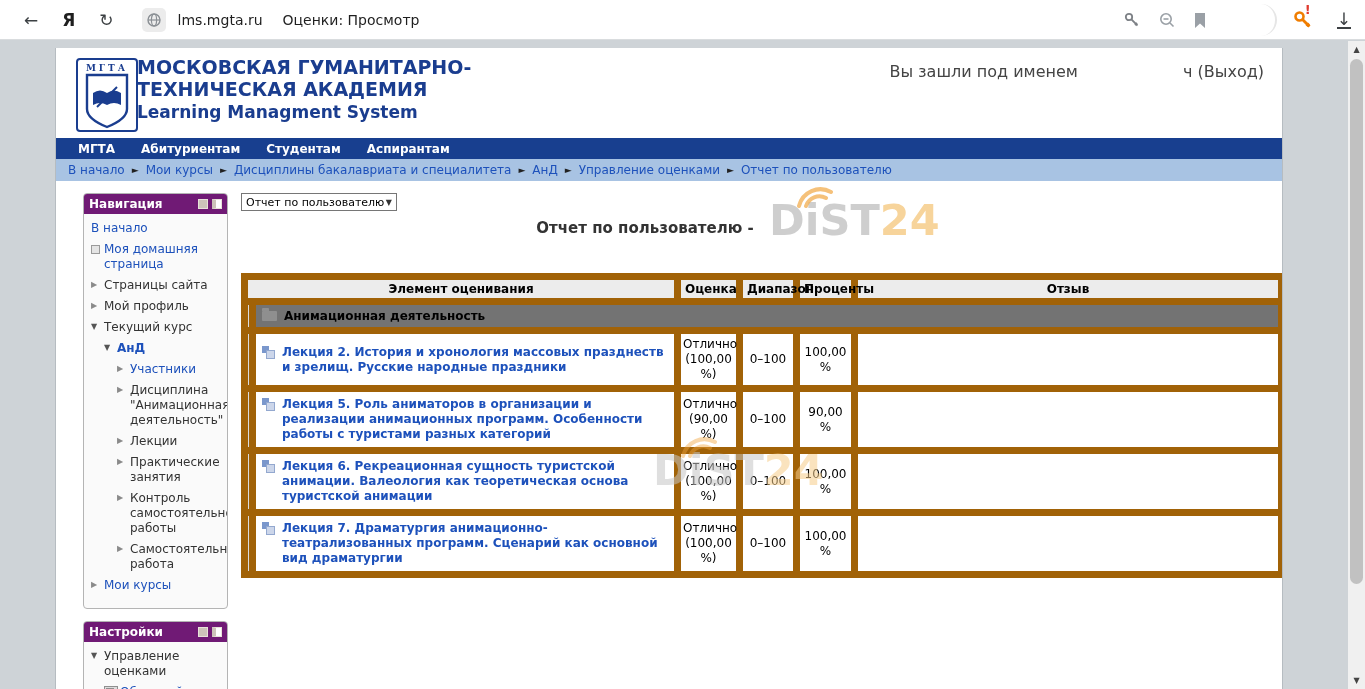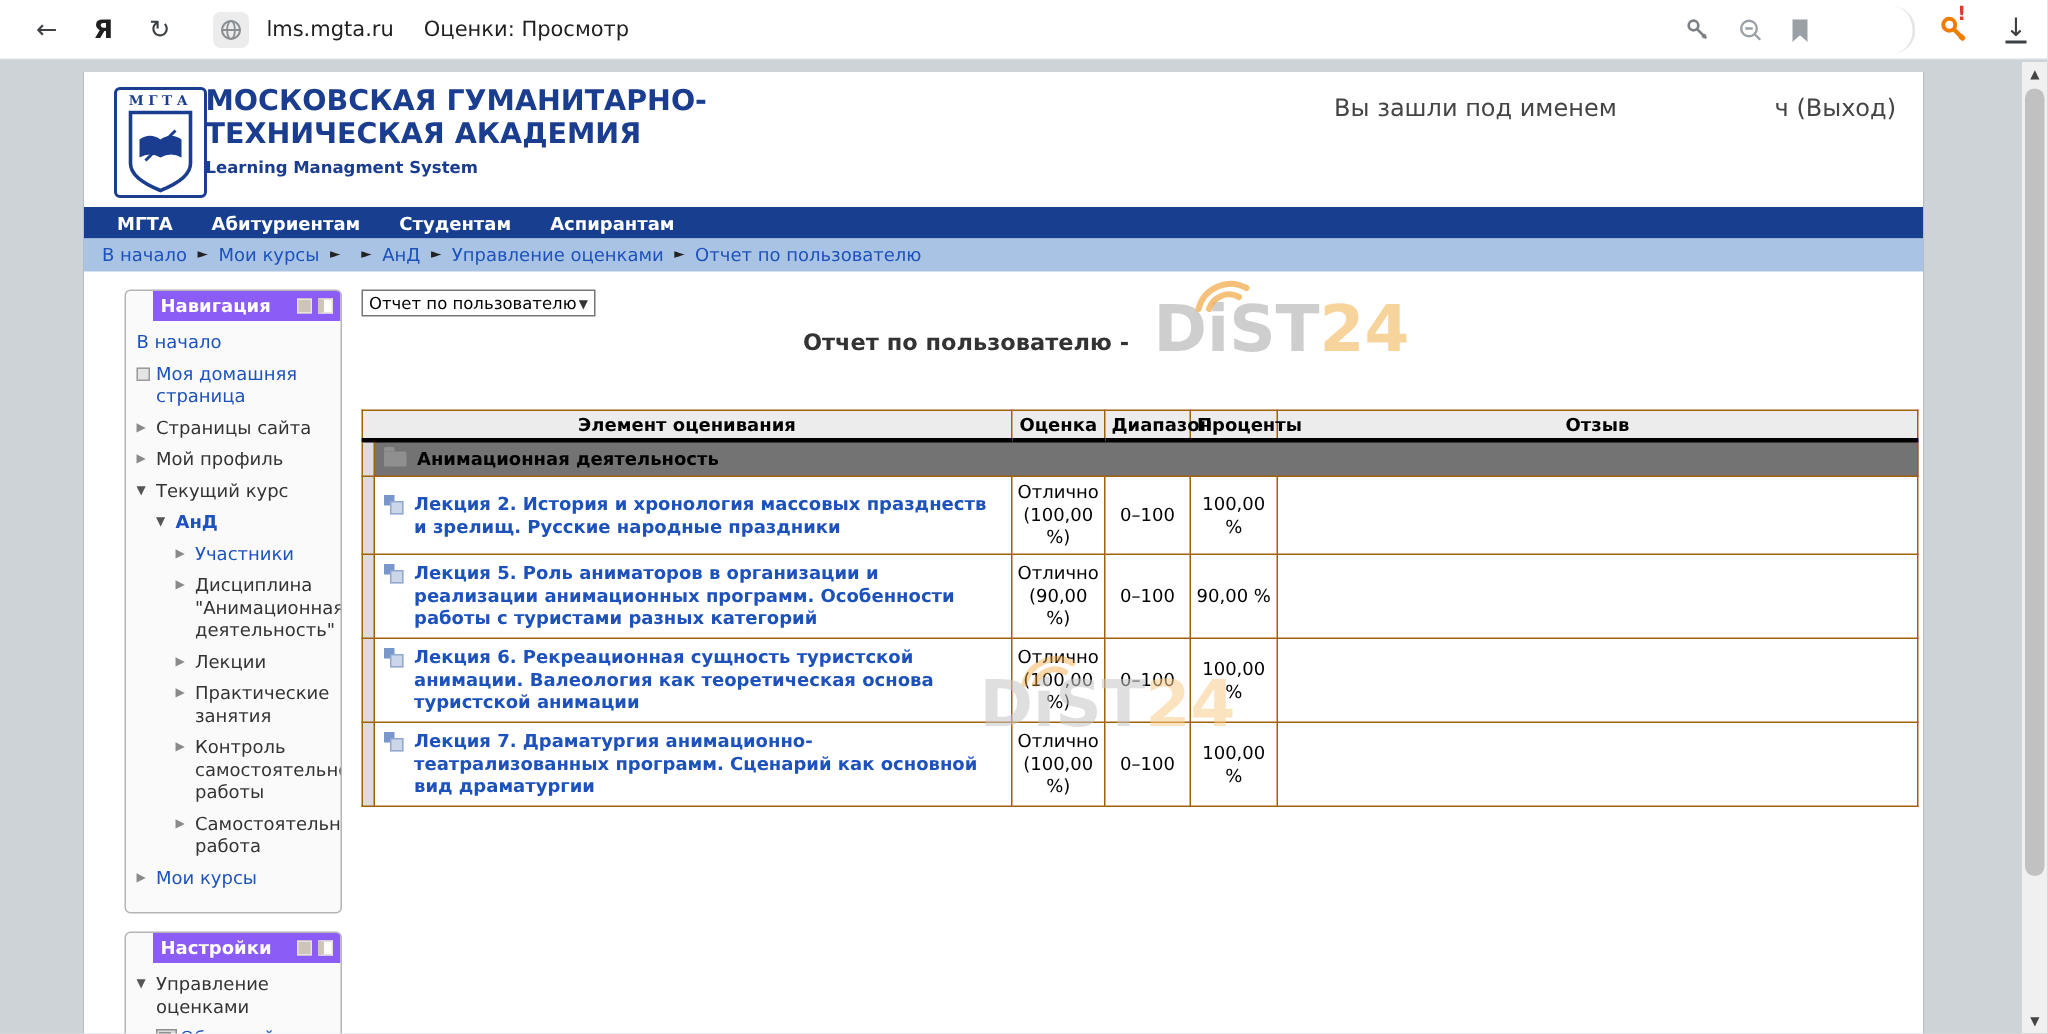--- a/index.html
+++ b/index.html
@@ -28,39 +28,39 @@
     border-left:1px solid #b6bcc1;border-right:1px solid #b6bcc1;overflow:hidden;}
 
   
   .site-header{position:relative;height:90px;background:#fff;}
   .logo-box{position:absolute;left:20px;top:10px;width:62px;height:74px;border:2px solid #1a3d8f;
     border-radius:4px;background:#fff;display:flex;flex-direction:column;align-items:center;padding-top:3px;}
   .logo-abbr{font-family:"DejaVu Serif","Liberation Serif",serif;font-size:9px;font-weight:bold;
     letter-spacing:3px;color:#1a3d8f;}
   .site-titles{position:absolute;left:81px;top:8px;}
   .site-title-ru{font-size:19px;font-weight:bold;color:#1a3d8f;line-height:22px;}
-  .site-title-en{font-size:11px;font-weight:bold;color:#1a3d8f;line-height:24px;}
+  .site-title-en{font-size:17px;font-weight:bold;color:#1a3d8f;line-height:24px;}
   .login-info{position:absolute;right:18px;top:14px;font-size:16px;color:#444;}
   .login-blank{display:inline-block;width:95px;}
 
   
   .topnav{height:21px;background:#183f8f;display:flex;align-items:center;padding-left:22px;}
   .tn-item{color:#fff;font-size:12px;font-weight:bold;margin-right:26px;cursor:default;}
 
   
   .breadcrumb{height:22px;background:#a8c3e3;display:flex;align-items:center;padding-left:12px;font-size:12px;}
   .bc-link{color:#1d51bb;text-decoration:none;cursor:pointer;}
   .bc-sep{font-size:9px;color:#222;margin:0 7px;}
 
   
   .content{display:flex;padding:12px 0 0 27px;}
   .sidebar{width:145px;flex:0 0 145px;}
   .block{border:1px solid #b4b4b4;border-radius:4px;background:#fafafa;margin-bottom:12px;overflow:hidden;}
-  .block-header{background:#8b5cf6;color:#fff;font-size:12px;font-weight:bold;padding:3px 5px;
-    display:flex;align-items:center;justify-content:space-between;margin-left:18px;}
+  .block-header{background:#701a75;color:#fff;font-size:12px;font-weight:bold;padding:3px 5px;
+    display:flex;align-items:center;justify-content:space-between;}
   .bh-icons{display:flex;gap:4px;}
   .bh-min{width:10px;height:10px;background:#cdc4ba;border:1px solid #e8e2da;}
   .bh-dock{width:10px;height:10px;background:#fff;border:1px solid #e8e2da;border-left:4px solid #cdc4ba;}
   .block-body{padding:7px 4px 9px 7px;font-size:12px;color:#333;}
   .sb-item{display:flex;align-items:flex-start;margin-bottom:6px;line-height:15px;}
   .sb-icon{flex:0 0 13px;width:13px;text-align:left;}
   .sb-icon.collapsed{font-size:8px;color:#8a8a8a;line-height:14px;}
   .sb-icon.expanded{font-size:8px;color:#555;line-height:14px;}
   .sb-icon.none{flex:0 0 0;width:0;}
   .sb-icon.square{position:relative;}
@@ -86,21 +86,21 @@
   .watermark{position:absolute;pointer-events:none;white-space:nowrap;}
   .wm1{left:528px;top:2px;opacity:.85;}
   .wm2{left:412px;top:252px;opacity:.55;}
   .wm-text{font-size:43px;font-weight:bold;letter-spacing:0;}
   .wm-gray{color:#c6c6c6;}
   .wm-orange{color:#f6cd8a;}
   .wm-arcs{position:absolute;left:26px;top:-13px;}
 
   
   table.grades{border-collapse:collapse;table-layout:fixed;width:1037px;font-size:12px;color:#000;}
-  table.grades th,table.grades td{border:1px solid #a16207;vertical-align:middle;}
+  table.grades th,table.grades td{border:7px solid #a16207;vertical-align:middle;}
   table.grades thead th{background:#ececec;font-weight:bold;text-align:center;padding:2px 4px;
     border-bottom:3px solid #000;}
   td.indent{background:#dcdcdc;padding:0;}
   tr.cat-row td.cat-cell{background:#737373;padding:4px 6px;font-weight:bold;}
   .cat-inner{display:flex;align-items:center;gap:7px;}
   .folder-icon{width:15px;height:10px;background:#8f8f8f;position:relative;border-radius:1px;flex:0 0 15px;}
   .folder-icon::before{content:"";position:absolute;left:0;top:-3px;width:7px;height:3px;
     background:#8f8f8f;border-radius:1px 1px 0 0;}
   td.name-cell{padding:5px 6px;}
   .name-inner{display:flex;align-items:flex-start;gap:7px;line-height:15px;}
@@ -201,20 +201,21 @@
         <span class="tn-item">Абитуриентам</span>
         <span class="tn-item">Студентам</span>
         <span class="tn-item">Аспирантам</span>
       </div>
 
     <div class="breadcrumb">
         <a class="bc-link">В начало</a>
         <span class="bc-sep">►</span>
         <a class="bc-link">Мои курсы</a>
         <span class="bc-sep">►</span>
+        <a class="bc-link">Дисциплины бакалавриата и специалитета</a>
         <span class="bc-sep">►</span>
         <a class="bc-link">АнД</a>
         <span class="bc-sep">►</span>
         <a class="bc-link">Управление оценками</a>
         <span class="bc-sep">►</span>
         <a class="bc-link">Отчет по пользователю</a>
       </div>
 
     <div class="content">
       <div class="sidebar">

